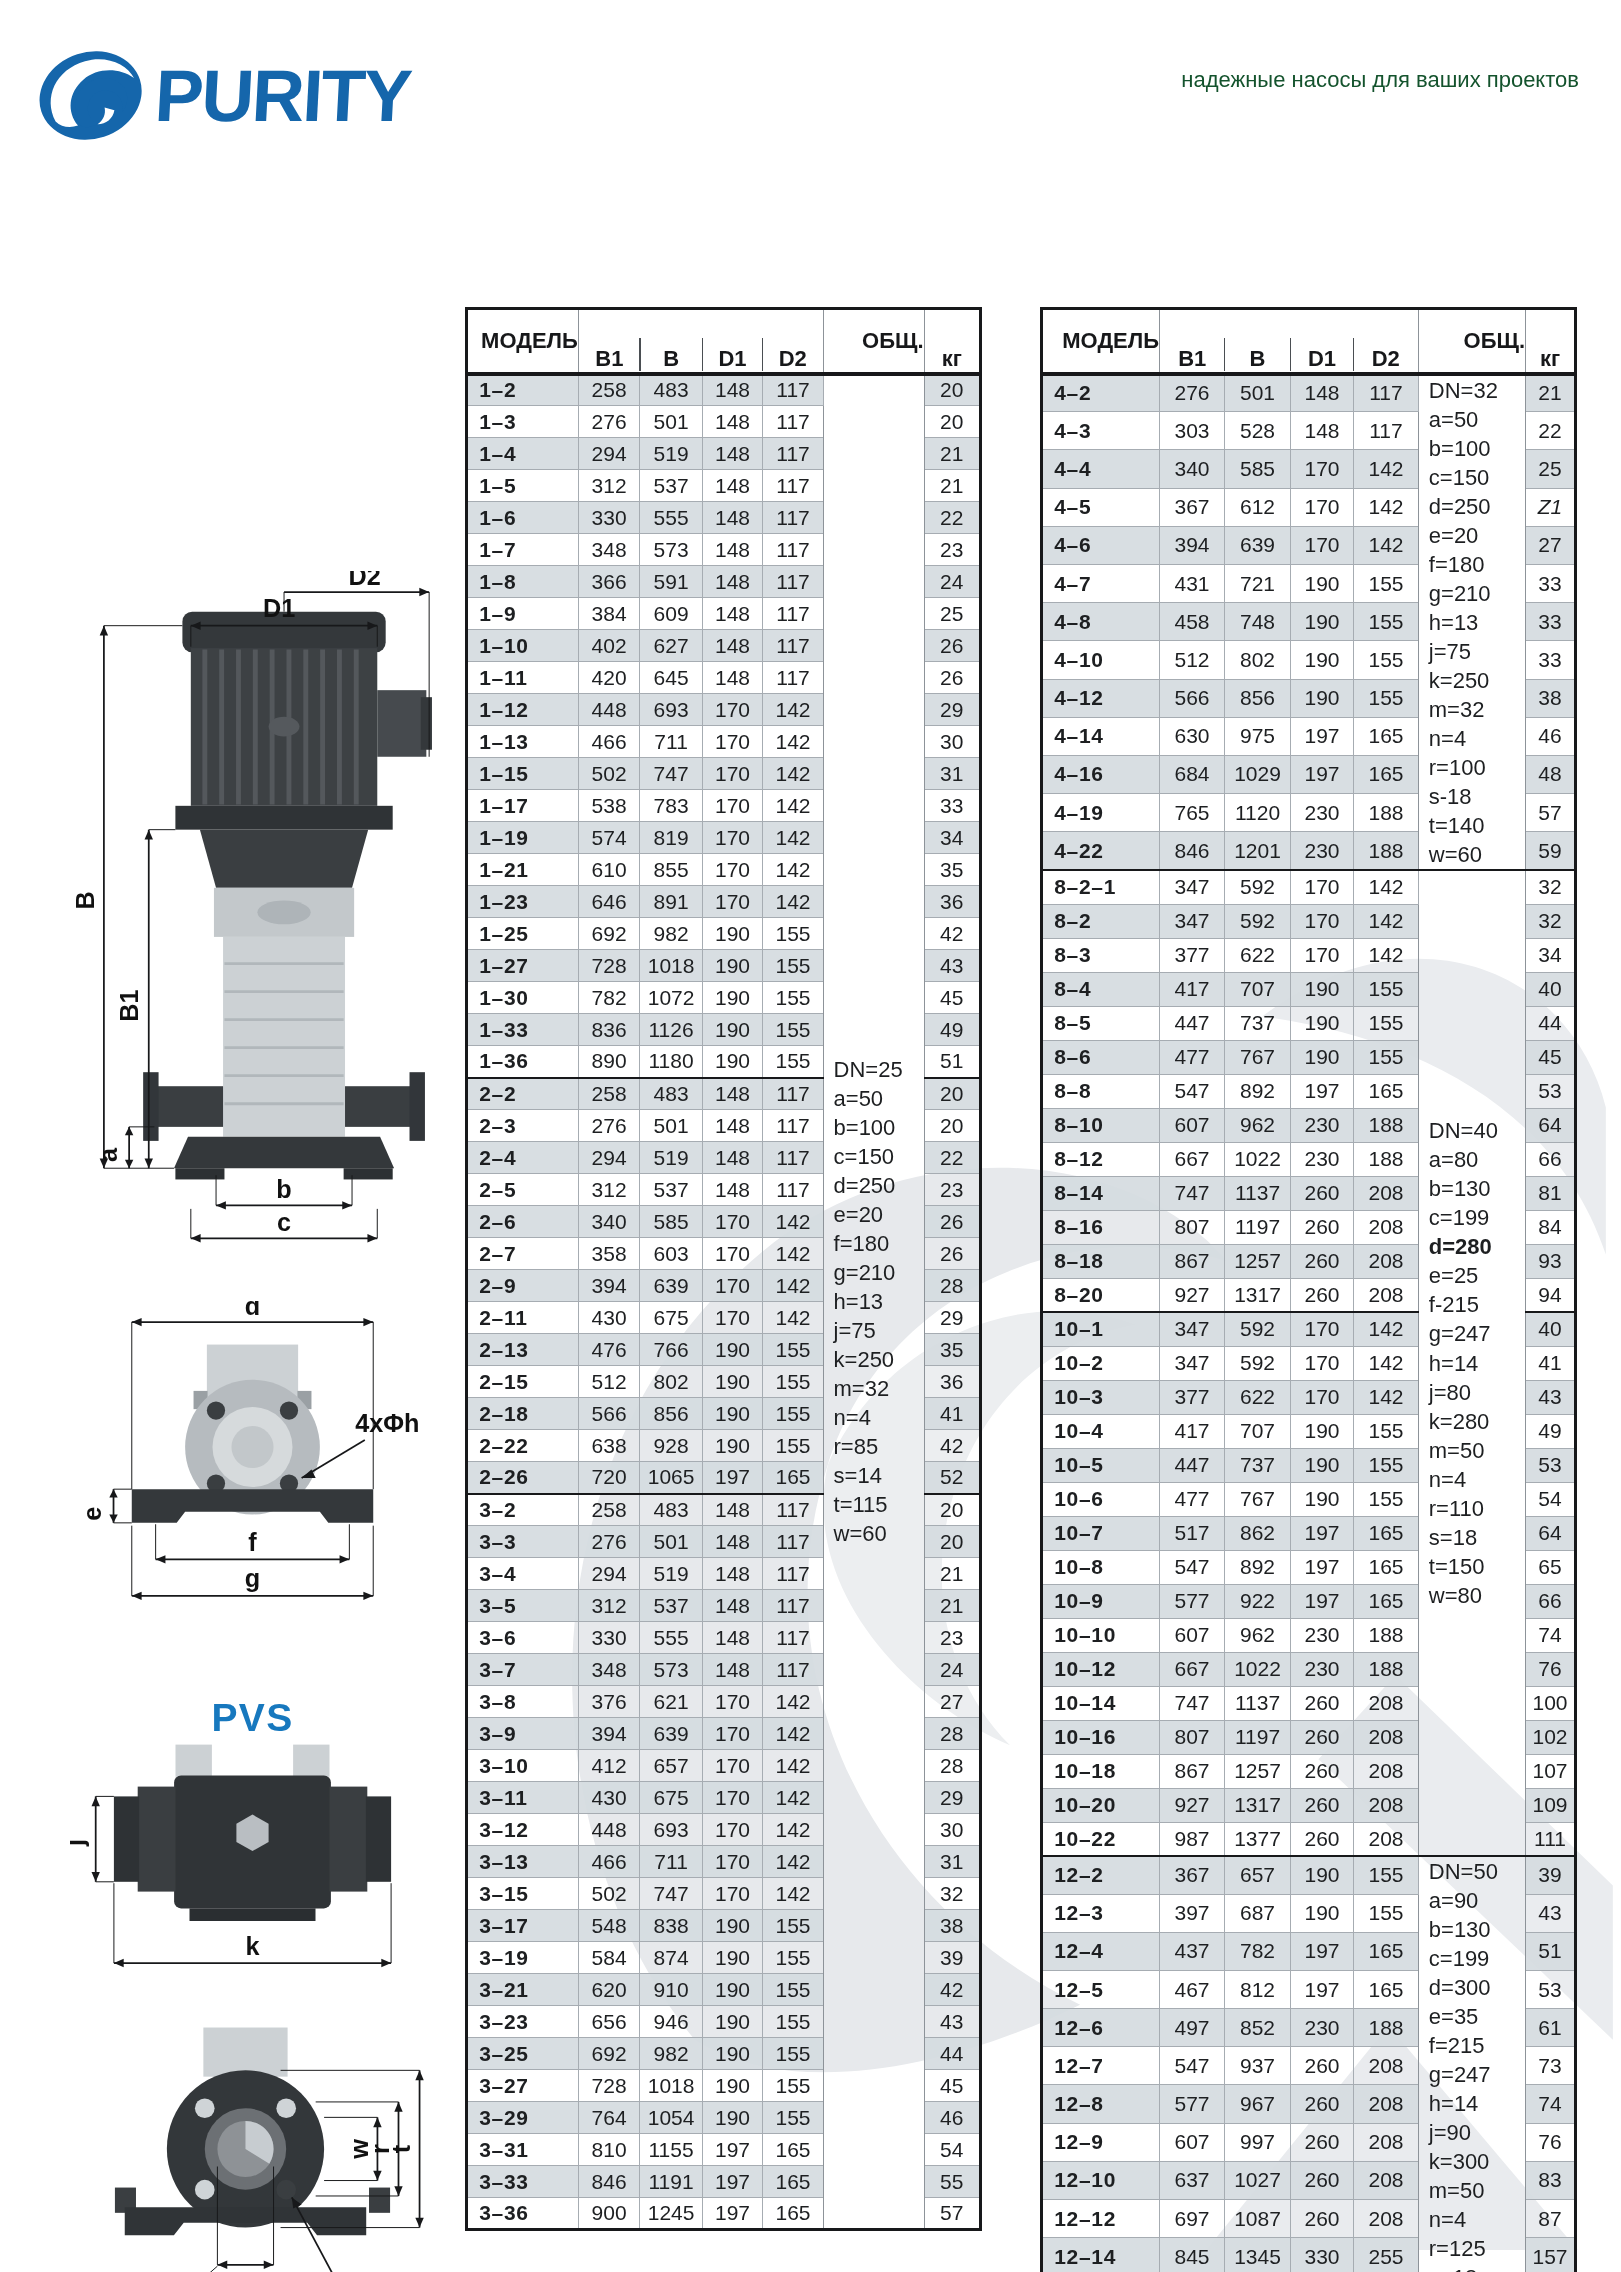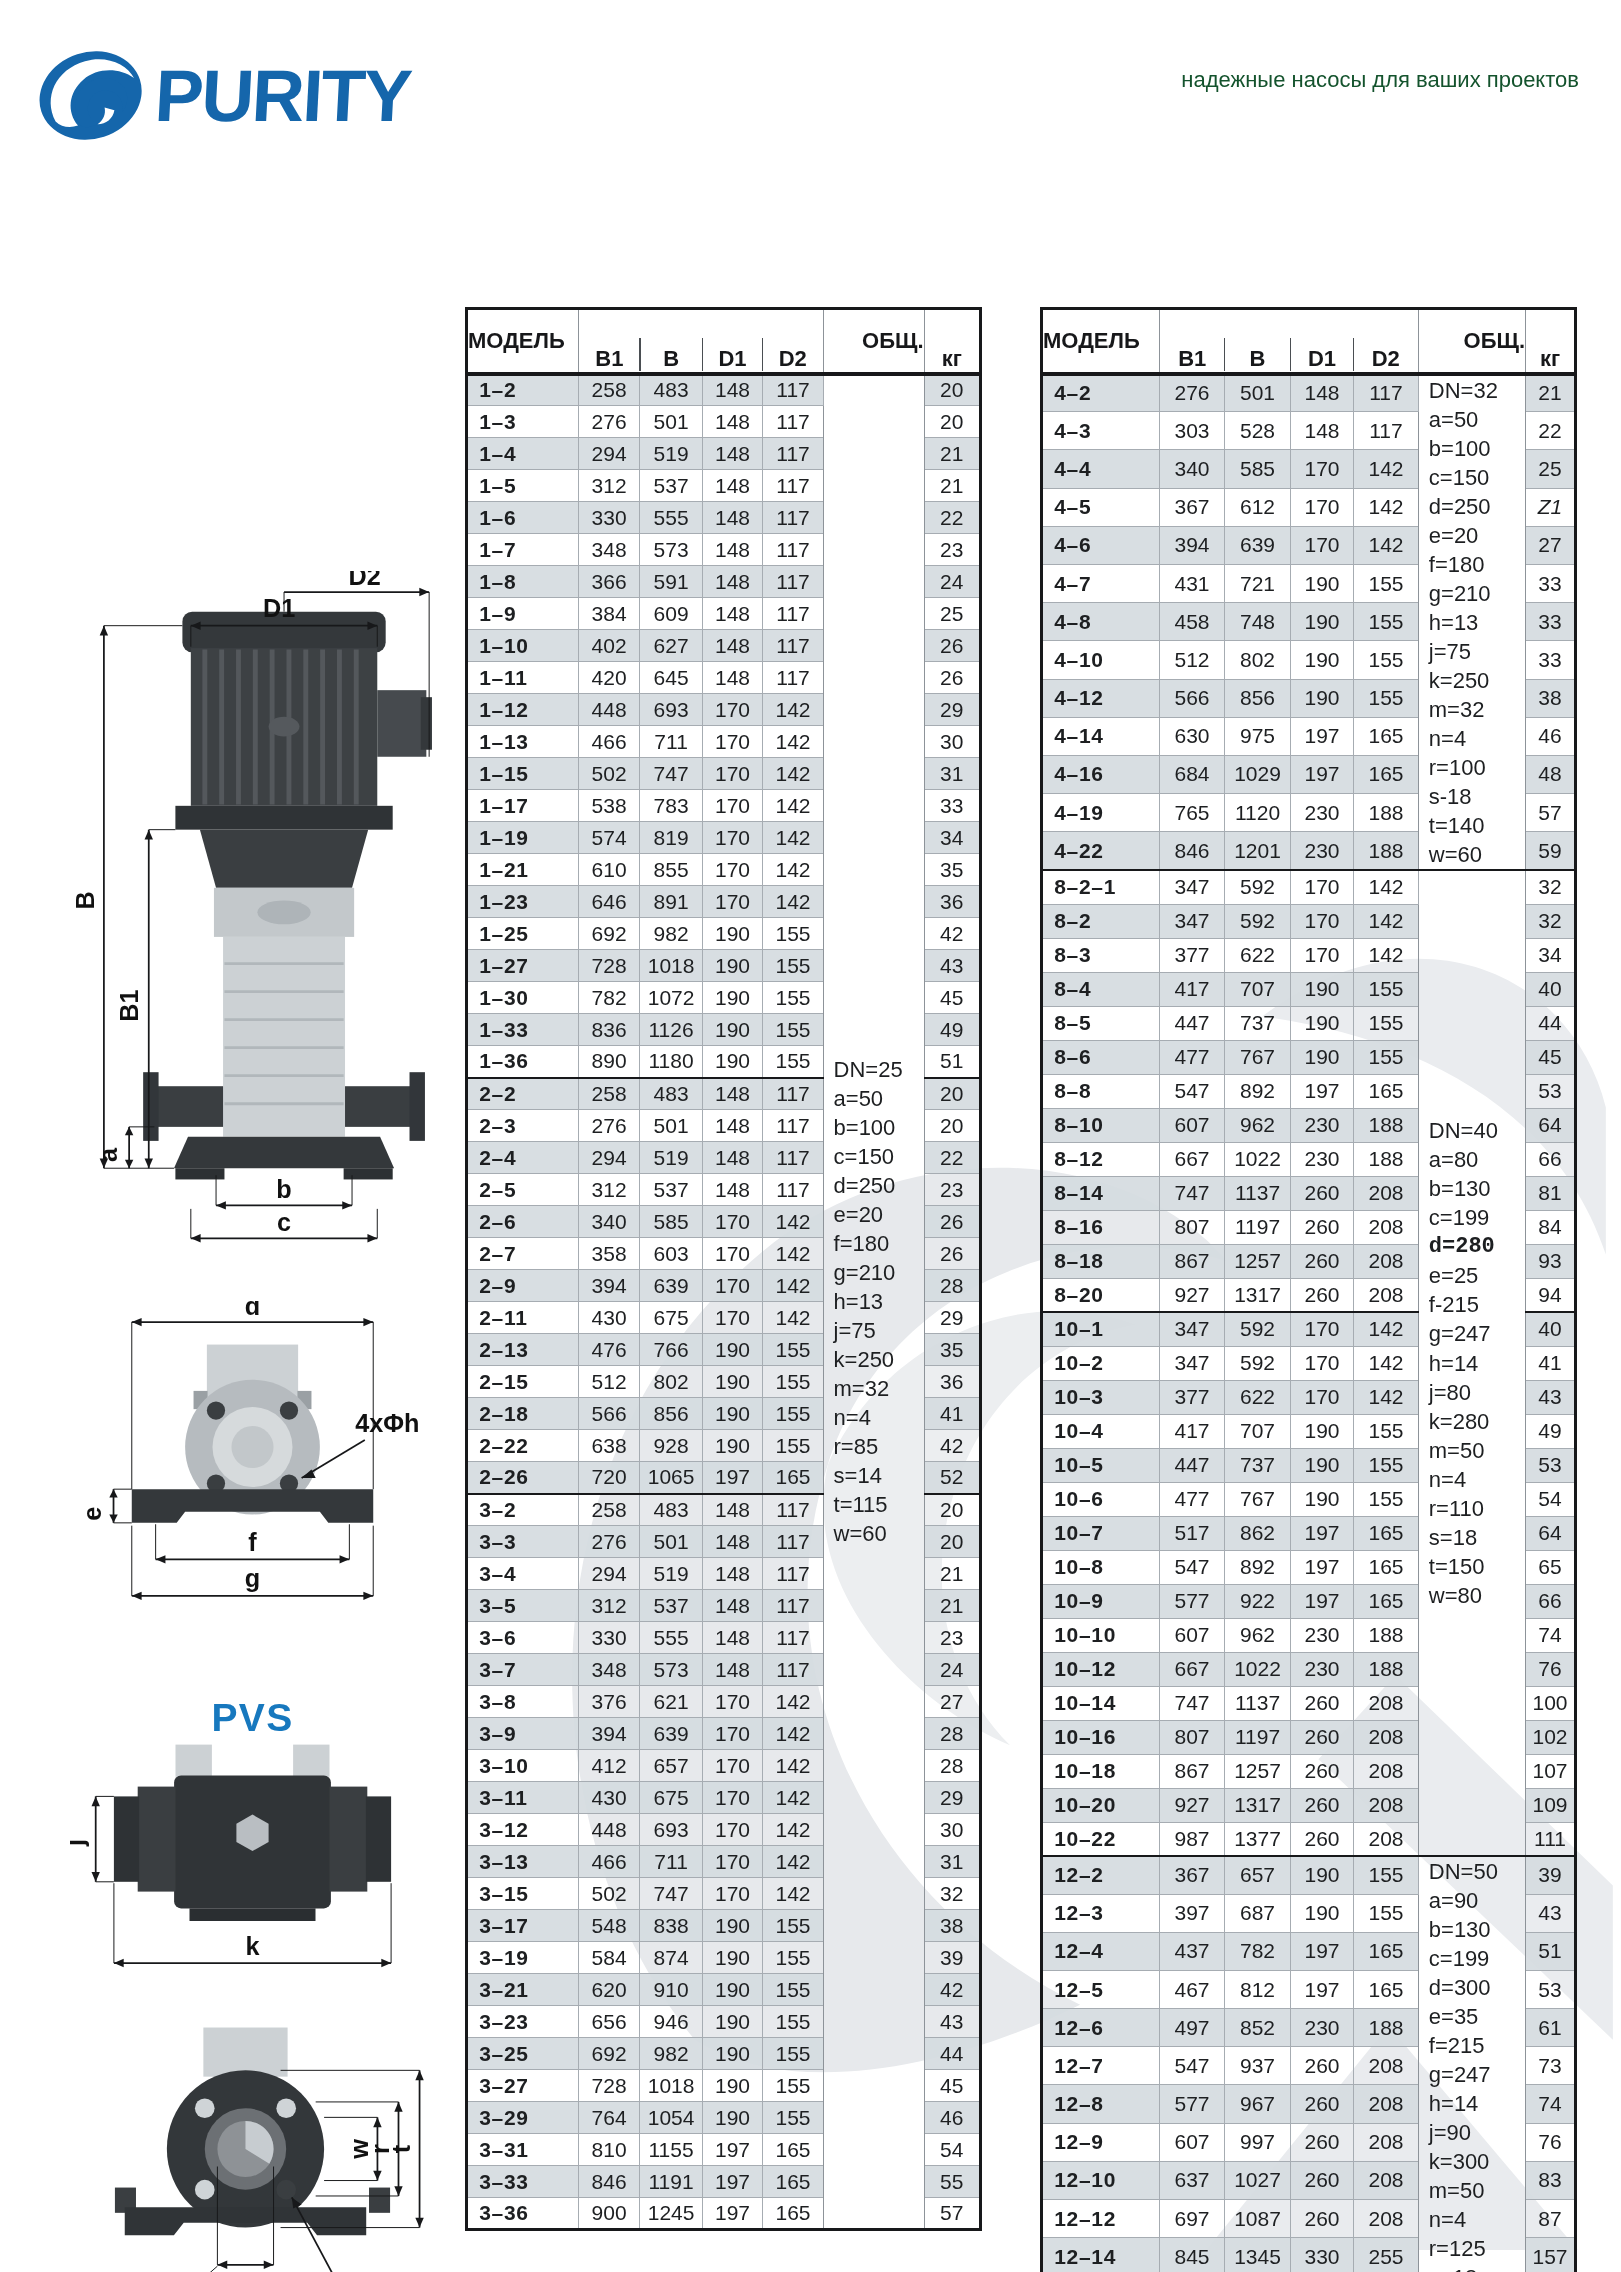--- a/index.html
+++ b/index.html
@@ -15,35 +15,35 @@
   .tagline{position:absolute;right:43px;top:67px;font-size:22px;color:#14532d;}
   
   .wm{position:absolute;left:393px;top:806px;width:1220px;height:1444px;z-index:0;}
   
   table.dim{position:absolute;border-collapse:collapse;table-layout:fixed;z-index:2;background:transparent;
             border:3.5px solid var(--thick);}
   #left-table{left:465px;top:307px;width:517px;}
   #right-table{left:1040px;top:307px;width:533px;}
   table.dim thead tr{height:65px;}
   table.dim th{font-size:22px;font-weight:bold;color:#17181a;background:#fff;border-bottom:4.2px solid var(--thick);padding:0;}
-  th.h-model{text-align:left;padding-left:11.2px;vertical-align:middle;border-right:1.4px solid #8d9399;margin-left:8px;}
+  th.h-model{text-align:right;padding-left:11.2px;vertical-align:middle;border-right:1.4px solid #8d9399;margin-left:8px;}
   th.h-num{vertical-align:bottom;text-align:center;padding-bottom:7px;position:relative;}
   th.h-num.tick::before{content:"";position:absolute;left:-0.7px;top:45%;height:55%;width:1.4px;background:#4a4e52;}
   th.h-obsh{vertical-align:middle;text-align:right;border-left:1.4px solid #8d9399;border-right:1.4px solid #8d9399;margin-top:48px;}
   th.h-kg{vertical-align:bottom;text-align:center;padding-bottom:7px;}
   #left-table tbody tr{height:32px;}
   #right-table tbody tr{height:34px;}
   td{padding:0;border:1.4px solid var(--grid);font-size:21px;color:#1d1f21;}
   td.model{font-weight:bold;text-align:left;padding-left:11.2px;letter-spacing:0.7px;}
   td.num,td.kg{text-align:center;}
   td.kg.it{font-style:italic;}
   td.notes{border-top:none;border-bottom:none;border-left:1.4px solid #8d9399;border-right:1.4px solid #8d9399;
            vertical-align:middle;text-align:left;padding-left:9.8px;font-size:22px;line-height:1.32;background:transparent;}
   td.notes div{white-space:nowrap;}
-  td.notes div.b{font-weight:bold;font-family:Liberation Mono, monospace;}
+  td.notes div.b{font-weight:bold;}
   tr.shade > td:not(.notes){background:var(--shade);}
   tr.gstart > td{border-top:2.8px solid var(--thick);}
   
   .diag{position:absolute;z-index:1;}
   .dim-label{font-size:36px;font-weight:bold;fill:#111;}
   .dline{stroke:#17181a;stroke-width:2.5;fill:none;}
   .eline{stroke:#17181a;stroke-width:1.4;fill:none;}
   .arw{fill:#17181a;}
   .series-label{position:absolute;width:365px;text-align:center;font-size:39px;font-weight:800;color:var(--accent);letter-spacing:1.4px;z-index:2;margin-top:36px;}
 </style>

